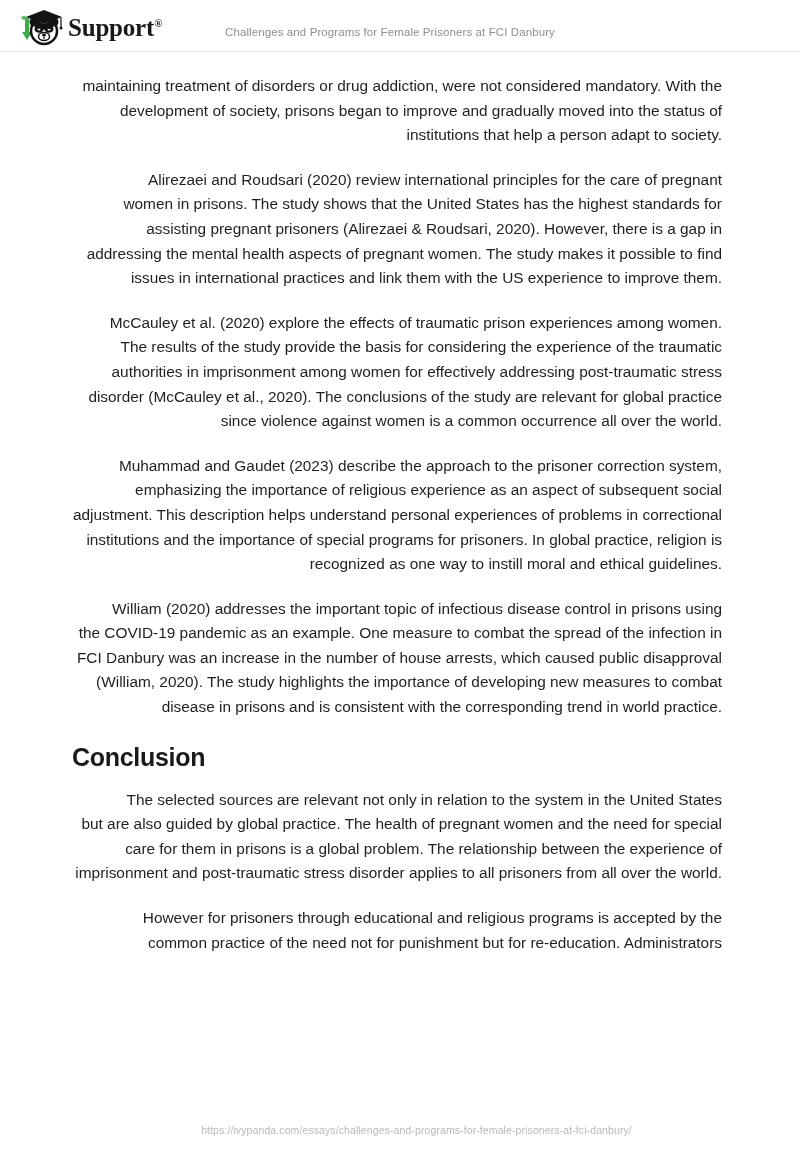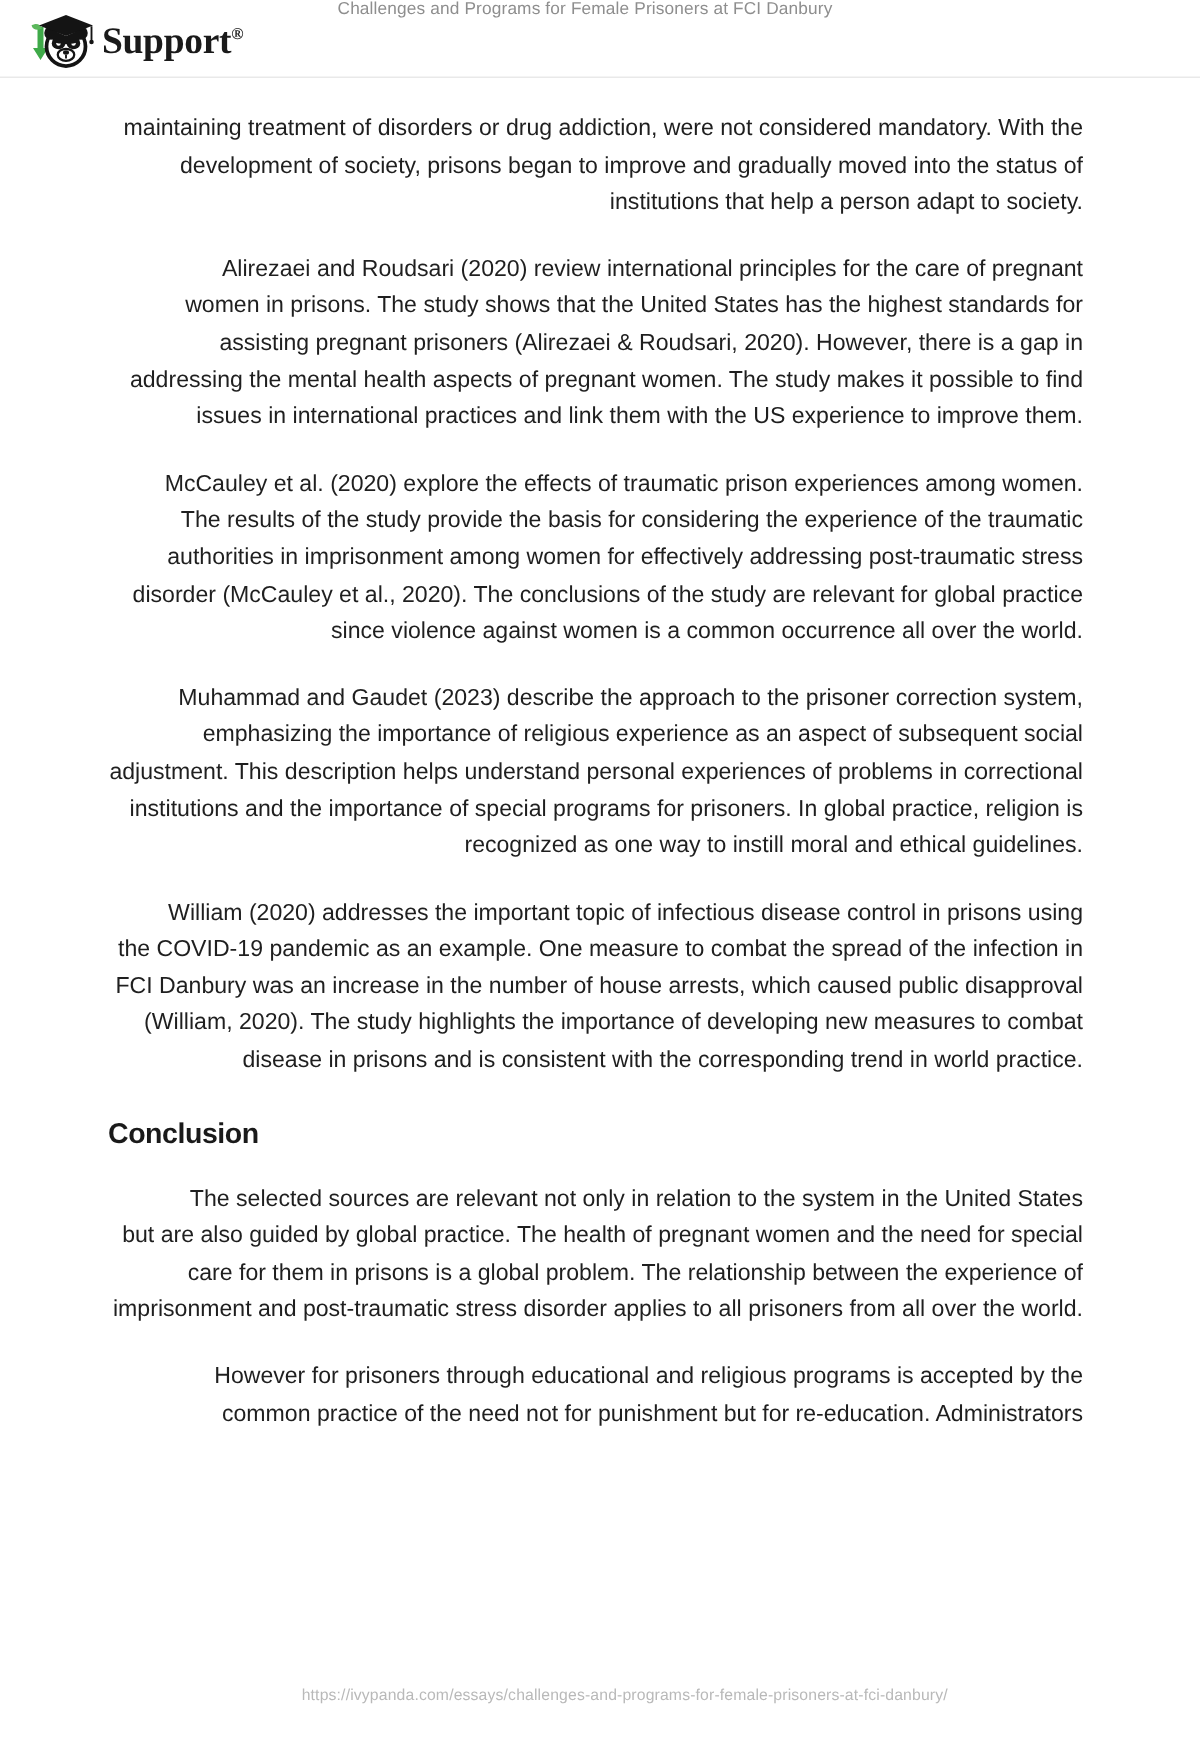--- a/index.html
+++ b/index.html
@@ -52,21 +52,21 @@
     top: 1px;
   }
   .brand-reg {
     font-size: 11px;
     vertical-align: super;
     font-weight: bold;
   }
   .header-title {
     position: absolute;
     left: 0;
-    top: 0;
+    top: 26px;
     width: 780px;
     text-align: center;
     font-size: 11.5px;
     color: #8e8e8e;
     letter-spacing: 0.1px;
   }
 
   
   .article {
     position: absolute;
@@ -80,21 +80,21 @@
     line-height: 24.6px;
     text-align: right;
     color: #1f1f1f;
     text-indent: 33px;
   }
   .para.no-indent {
     text-indent: 0;
   }
   .section-heading {
     margin: 16px 0 14px 0;
-    font-size: 19px;
+    font-size: 25px;
     line-height: 34px;
     font-weight: bold;
     color: #1a1a1a;
     letter-spacing: -0.3px;
   }
 
   
   .page-footer {
     position: absolute;
     left: 0;

